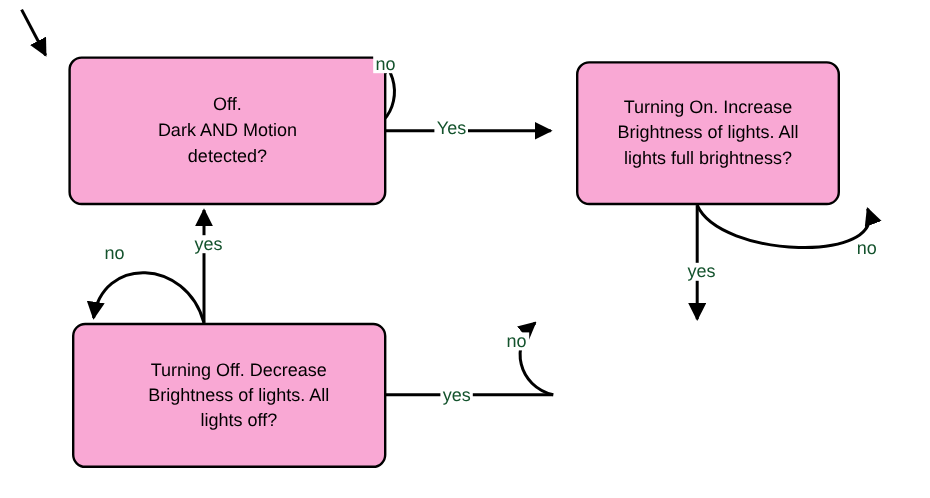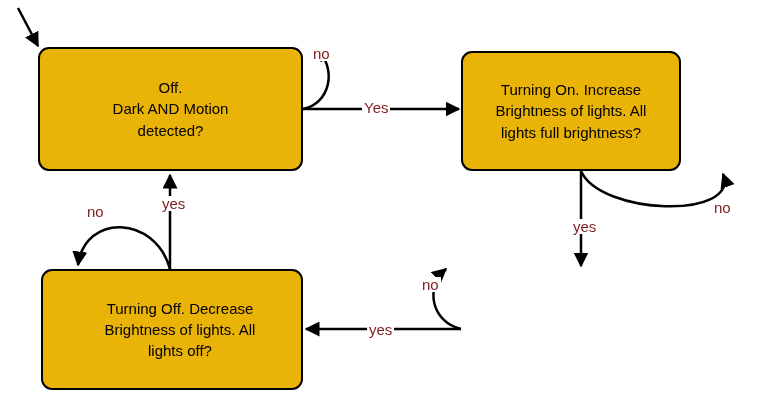--- a/index.html
+++ b/index.html
@@ -22,39 +22,40 @@
     left: 0;
     top: 0;
     width: 775px;
     height: 415px;
   }
   .state-box {
     position: absolute;
     box-sizing: border-box;
     border: 2.5px solid #000000;
     border-radius: 11px;
-    background: #eab308;
+    background: #f9a8d4;
     display: flex;
     align-items: center;
     justify-content: center;
     text-align: center;
+    margin-left: 19px;
   }
   .state-label {
     font-family: "Liberation Sans", sans-serif;
     font-size: 15px;
     line-height: 1.42;
     color: #000000;
     white-space: pre-line;
     padding: 0 8px;
   }
   .edge-label {
     position: absolute;
     font-family: "Liberation Sans", sans-serif;
     font-size: 15px;
-    color: #7f1d1d;
+    color: #14532d;
     background: #ffffff;
     padding: 0 2px;
     white-space: nowrap;
     line-height: 1;
   }
   
   #box-off          { left: 38px;  top: 47px;  width: 265px; height: 124px; }
   #box-turning-on   { left: 461px; top: 51px;  width: 220px; height: 120px; }
   #box-turning-off  { left: 41px;  top: 269px; width: 262px; height: 121px; padding-left: 16px; }
   #box-on           { left: 461px; top: 269px; width: 259px; height: 122px; }

